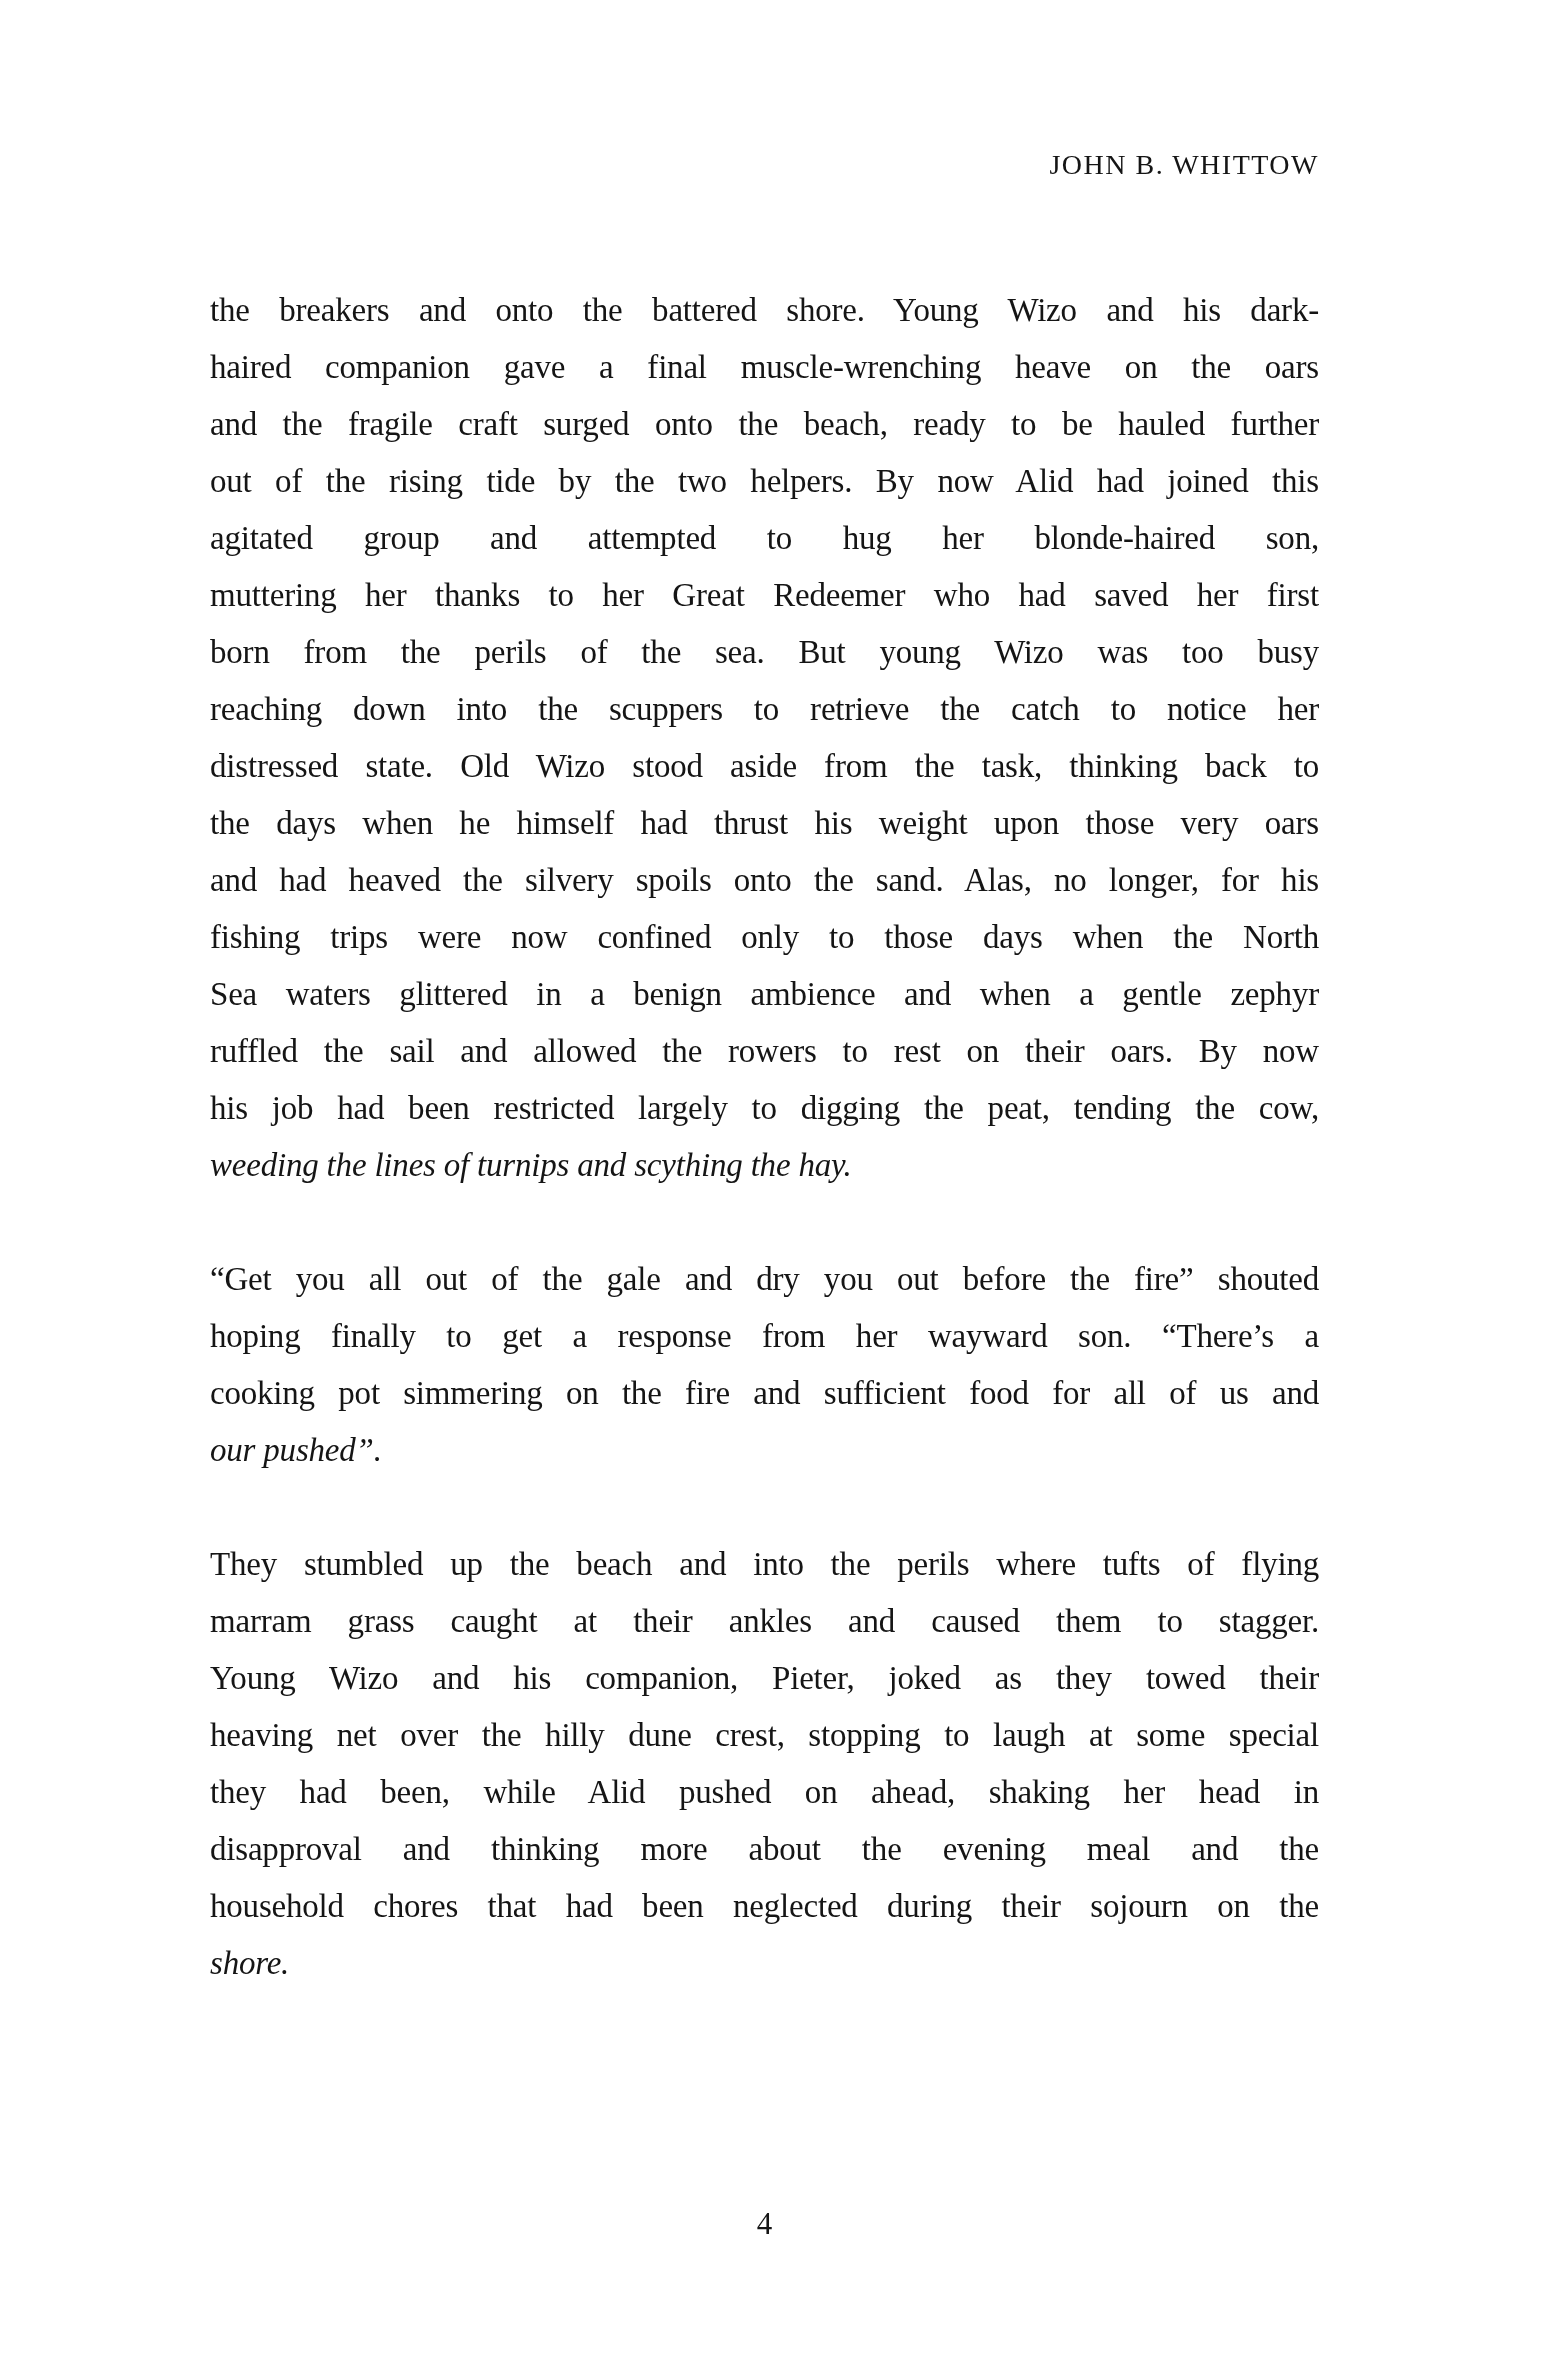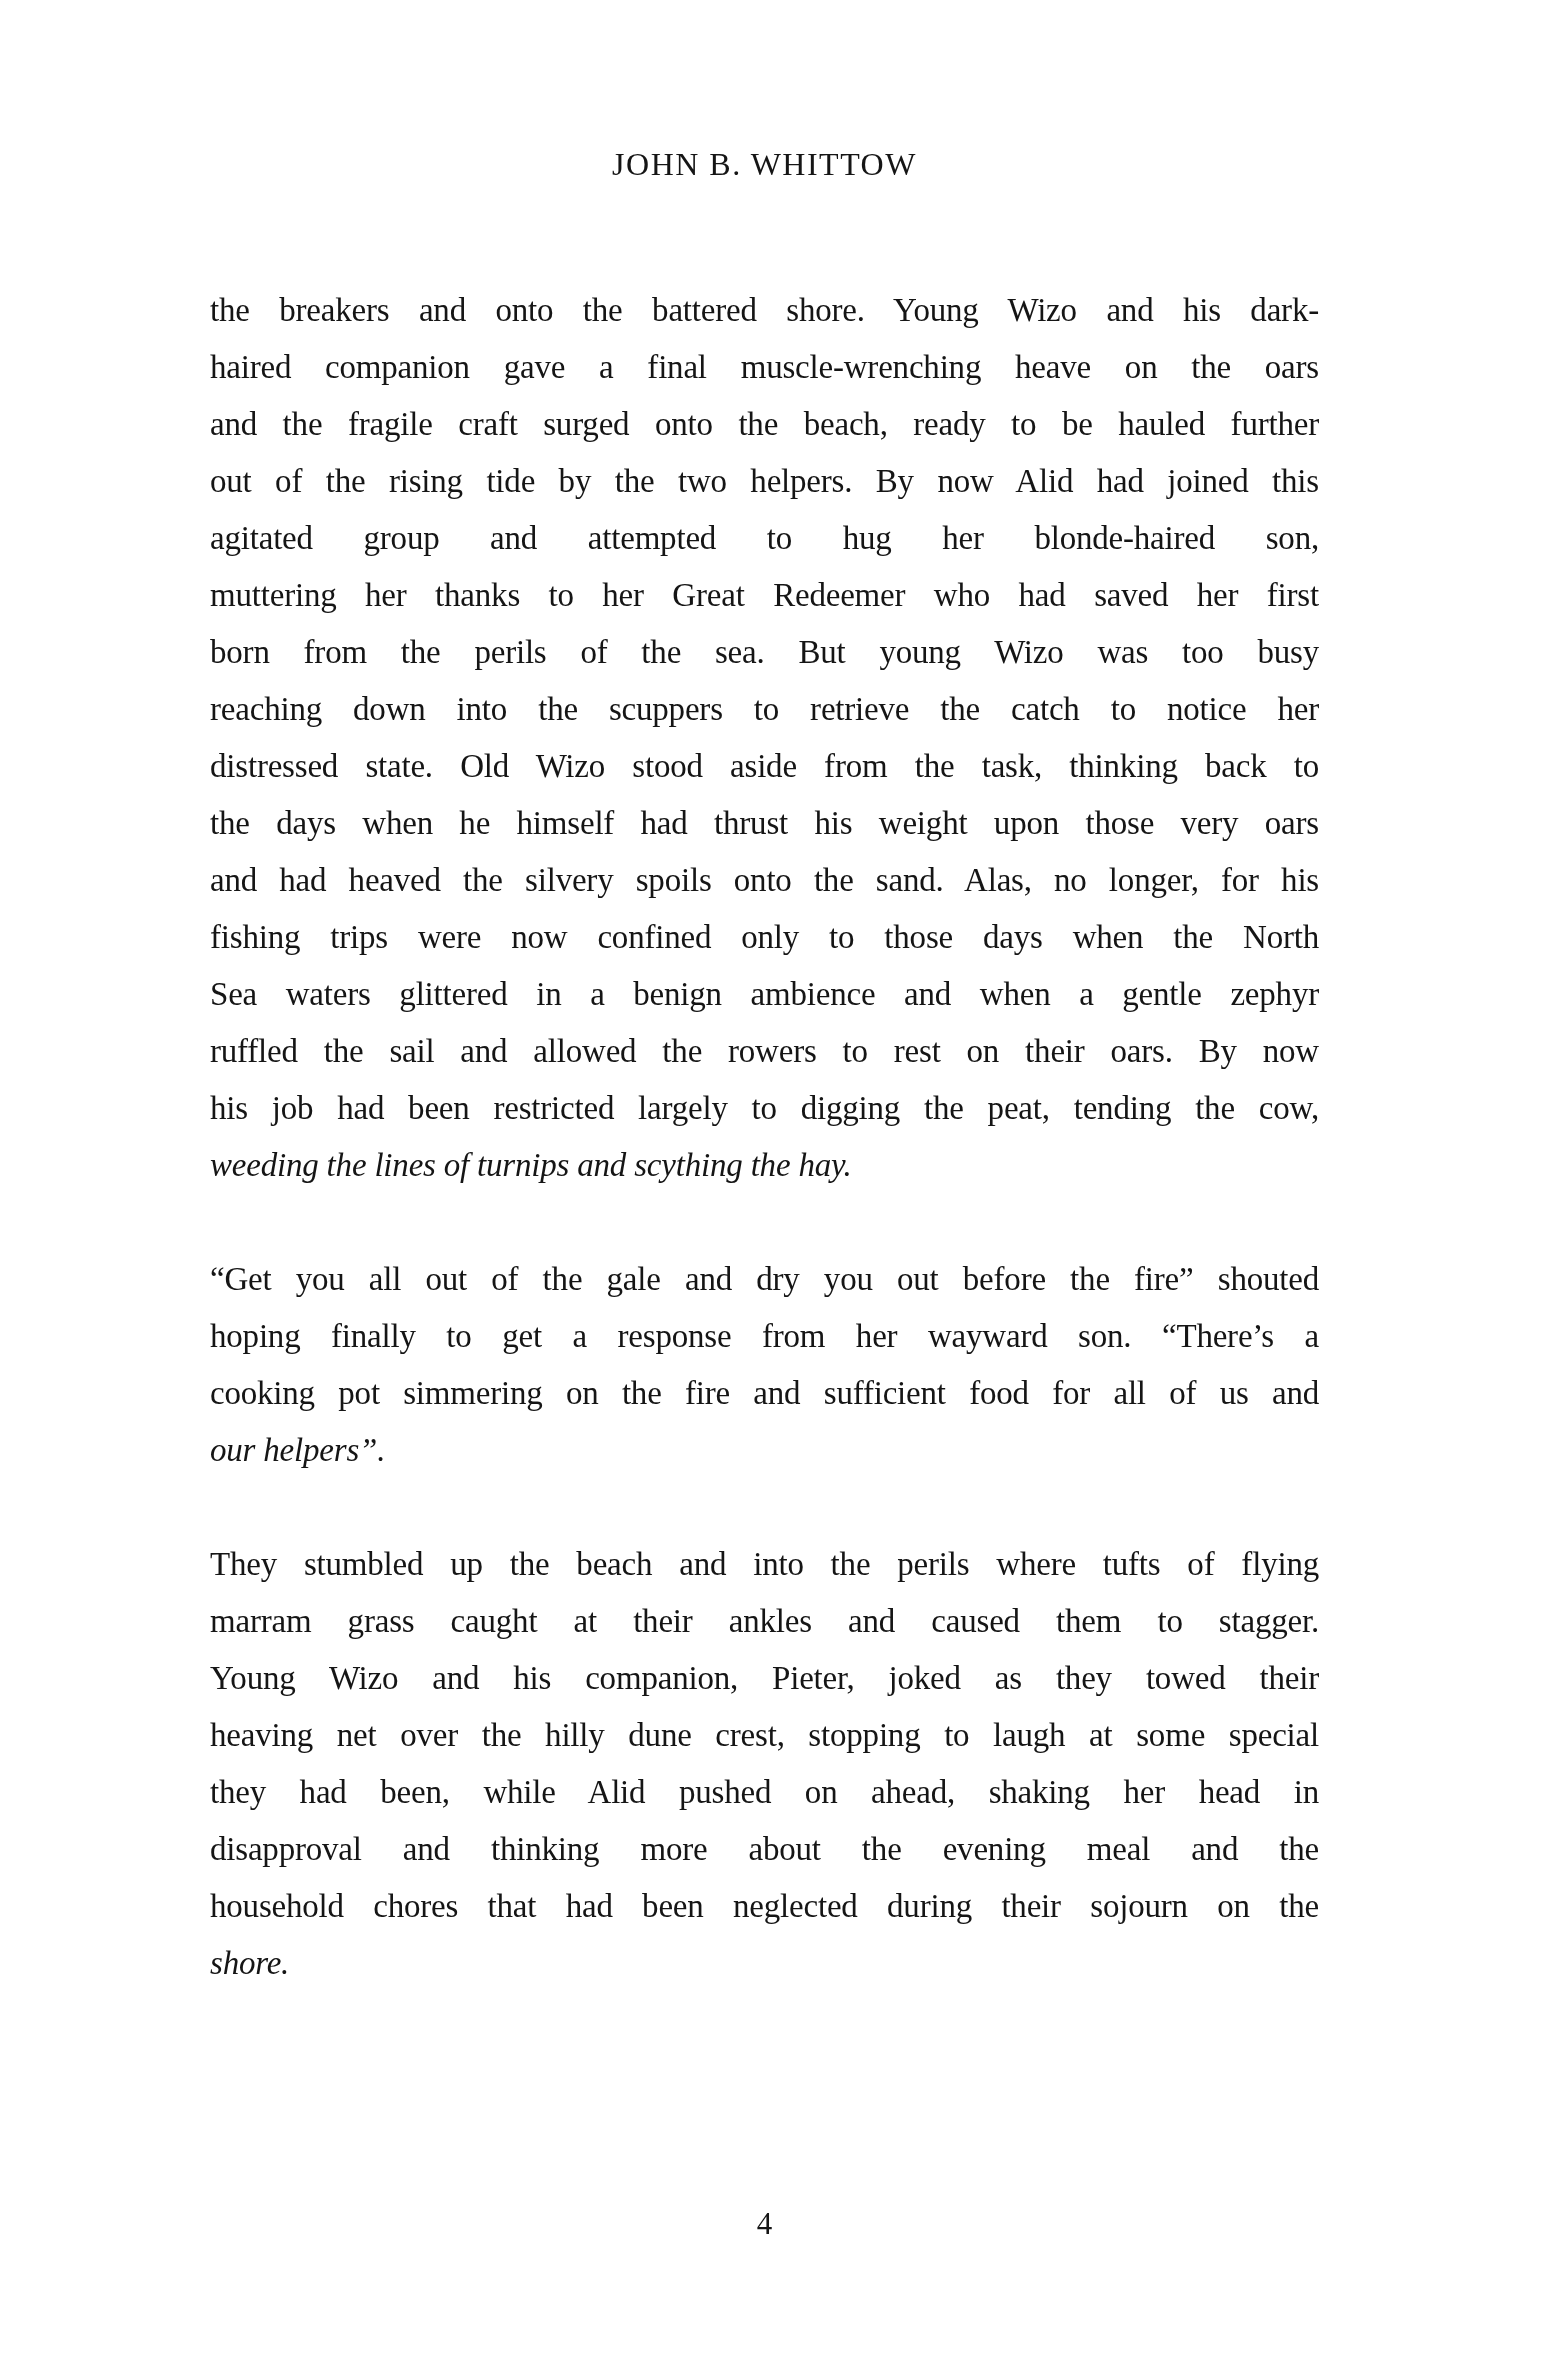--- a/index.html
+++ b/index.html
@@ -14,22 +14,22 @@
     background: #ffffff;
     color: #151515;
     font-family: "Liberation Serif", "DejaVu Serif", serif;
     overflow: hidden;
   }
   .running-header {
     position: absolute;
     top: 145px;
     left: 210px;
     width: 1109px;
-    text-align: center;
-    font-size: 32px;
+    text-align: right;
+    font-size: 28px;
     line-height: 39px;
     letter-spacing: 1.5px;
     white-space: nowrap;
   }
   .body-text {
     position: absolute;
     top: 282px;
     left: 210px;
     width: 1109px;
     font-size: 33px;
@@ -85,21 +85,21 @@
         <div class="line">fishing trips were now confined only to those days when the North</div>
         <div class="line">Sea waters glittered in a benign ambience and when a gentle zephyr</div>
         <div class="line">ruffled the sail and allowed the rowers to rest on their oars.  By now</div>
         <div class="line">his job had been restricted largely to digging the peat, tending the cow,</div>
         <div class="line last">weeding the lines of turnips and scything the hay.</div>
       </div>
       <div class="paragraph">
         <div class="line">“Get you all out of the gale and dry you out before the fire” shouted</div>
         <div class="line">hoping finally to get a response from her wayward son. “There’s a</div>
         <div class="line">cooking pot simmering on the fire and sufficient food for all of us and</div>
-        <div class="line last">our helpers”.</div>
+        <div class="line last">our pushed”.</div>
       </div>
       <div class="paragraph">
         <div class="line">They stumbled up the beach and into the perils where tufts of flying</div>
         <div class="line">marram grass caught at their ankles and caused them to stagger.</div>
         <div class="line">Young Wizo and his companion, Pieter, joked as they towed their</div>
         <div class="line">heaving net over the hilly dune crest, stopping to laugh at some special</div>
         <div class="line">they had been, while Alid pushed on ahead, shaking her head in</div>
         <div class="line">disapproval and thinking more about the evening meal and the</div>
         <div class="line">household chores that had been neglected during their sojourn on the</div>
         <div class="line last">shore.</div>

